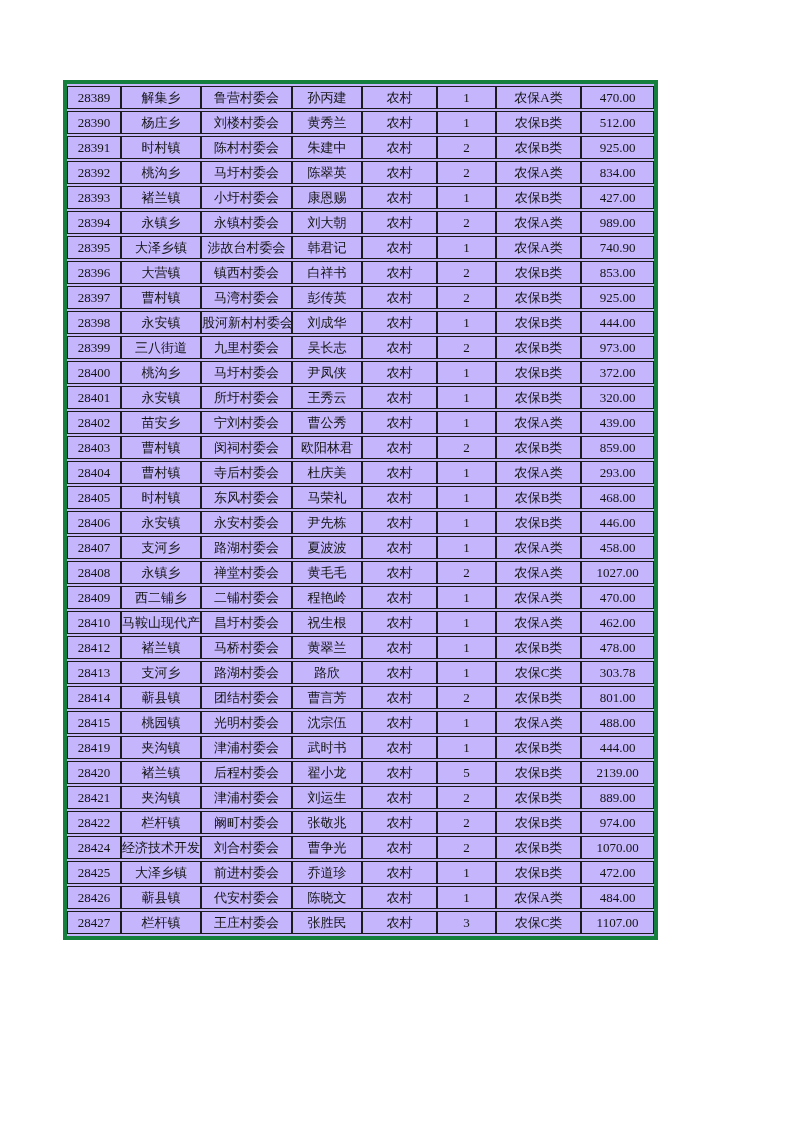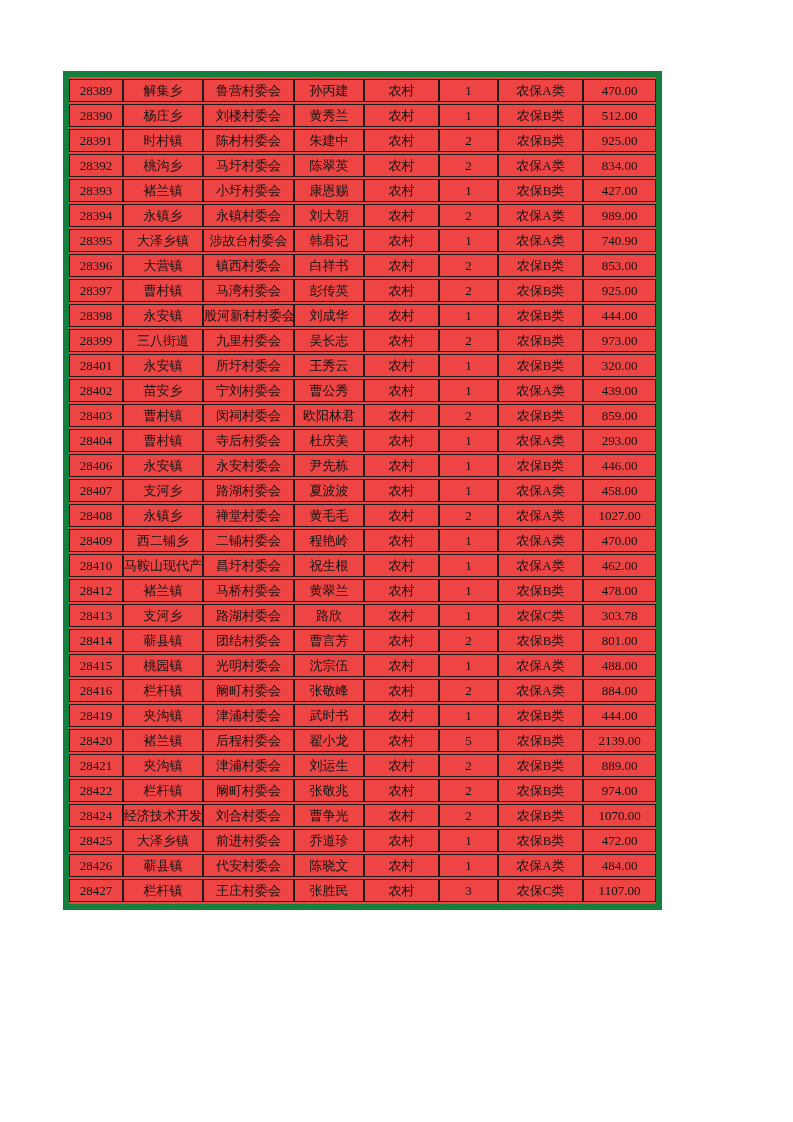--- a/index.html
+++ b/index.html
@@ -13,27 +13,27 @@
   .page {
     position: relative;
     width: 793px;
     height: 1122px;
     background: #ffffff;
     overflow: hidden;
   }
   table.records {
     position: absolute;
     left: 63px;
-    top: 71px;
+    top: 80px;
     width: 587px;
     border-collapse: separate;
     border-spacing: 0 2px;
     table-layout: fixed;
-    border: 6px solid #15803d;
-    background: #ef4444;
+    border: 4px solid #15803d;
+    background: #c4b5fd;
   }
   table.records td {
     border: 1px solid #1c1c1c;
     height: 21px;
     line-height: 21px;
     padding: 0;
     font-size: 13px;
     color: #141414;
     text-align: center;
     vertical-align: middle;
@@ -170,20 +170,30 @@
           <td>28399</td>
           <td>三八街道</td>
           <td>九里村委会</td>
           <td>吴长志</td>
           <td>农村</td>
           <td>2</td>
           <td>农保B类</td>
           <td>973.00</td>
         </tr>
         <tr>
+          <td>28400</td>
+          <td>桃沟乡</td>
+          <td>马圩村委会</td>
+          <td>尹凤侠</td>
+          <td>农村</td>
+          <td>1</td>
+          <td>农保B类</td>
+          <td>372.00</td>
+        </tr>
+        <tr>
           <td>28401</td>
           <td>永安镇</td>
           <td>所圩村委会</td>
           <td>王秀云</td>
           <td>农村</td>
           <td>1</td>
           <td>农保B类</td>
           <td>320.00</td>
         </tr>
         <tr>
@@ -210,20 +220,30 @@
           <td>28404</td>
           <td>曹村镇</td>
           <td>寺后村委会</td>
           <td>杜庆美</td>
           <td>农村</td>
           <td>1</td>
           <td>农保A类</td>
           <td>293.00</td>
         </tr>
         <tr>
+          <td>28405</td>
+          <td>时村镇</td>
+          <td>东风村委会</td>
+          <td>马荣礼</td>
+          <td>农村</td>
+          <td>1</td>
+          <td>农保B类</td>
+          <td>468.00</td>
+        </tr>
+        <tr>
           <td>28406</td>
           <td>永安镇</td>
           <td>永安村委会</td>
           <td>尹先栋</td>
           <td>农村</td>
           <td>1</td>
           <td>农保B类</td>
           <td>446.00</td>
         </tr>
         <tr>
@@ -298,30 +318,20 @@
         </tr>
         <tr>
           <td>28415</td>
           <td>桃园镇</td>
           <td>光明村委会</td>
           <td>沈宗伍</td>
           <td>农村</td>
           <td>1</td>
           <td>农保A类</td>
           <td>488.00</td>
-        </tr>
-        <tr>
-          <td>28416</td>
-          <td>栏杆镇</td>
-          <td>阚町村委会</td>
-          <td>张敬峰</td>
-          <td>农村</td>
-          <td>2</td>
-          <td>农保A类</td>
-          <td>884.00</td>
         </tr>
         <tr>
           <td>28419</td>
           <td>夹沟镇</td>
           <td>津浦村委会</td>
           <td>武时书</td>
           <td>农村</td>
           <td>1</td>
           <td>农保B类</td>
           <td>444.00</td>

